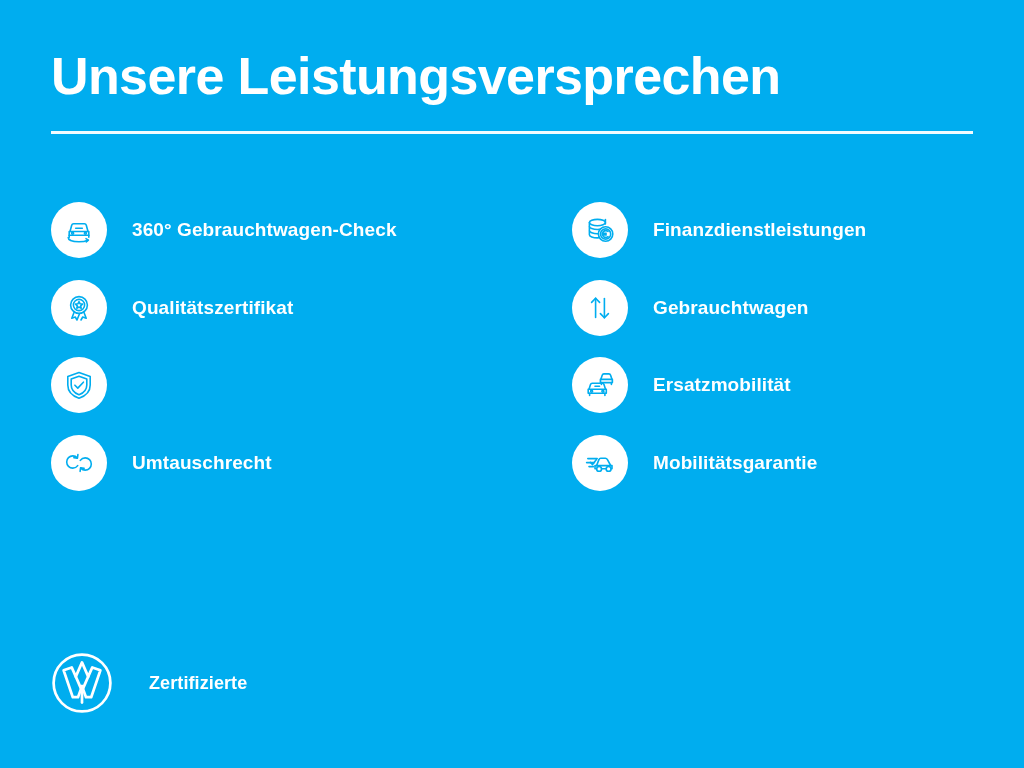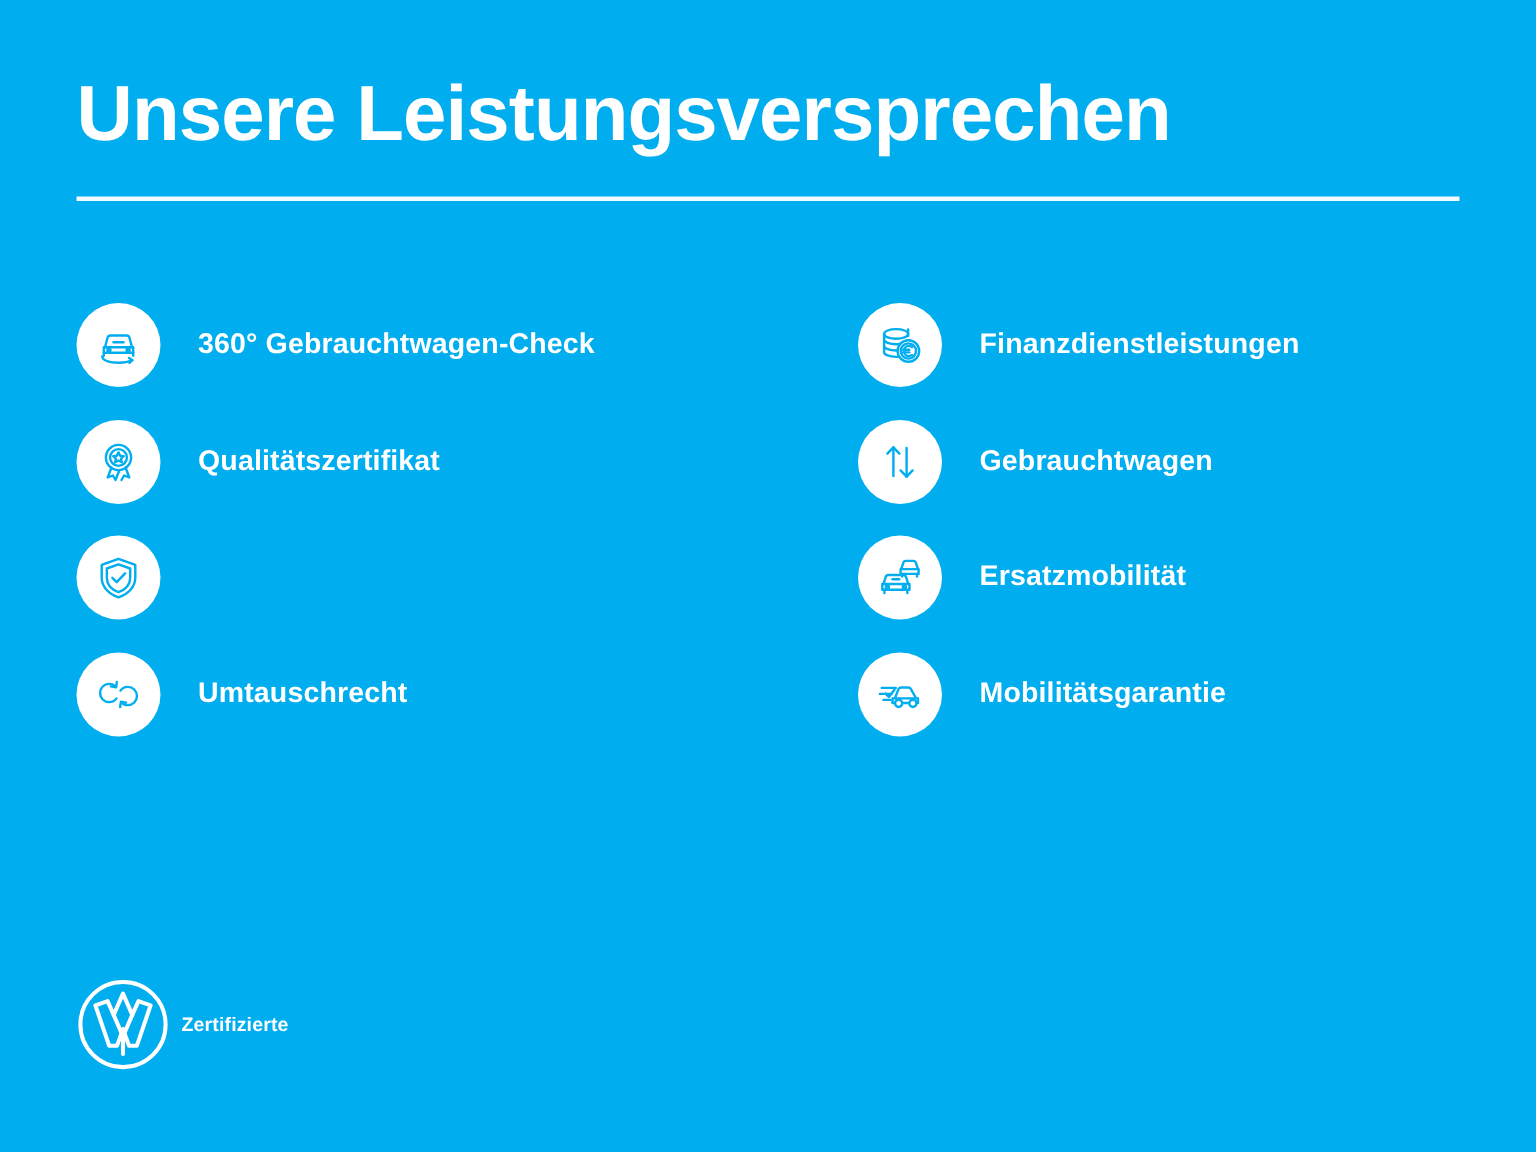--- a/index.html
+++ b/index.html
@@ -102,22 +102,22 @@
     top: 652px;
     display: flex;
     align-items: center;
   }
   .vw-logo {
     flex: 0 0 auto;
     width: 62px;
     height: 62px;
   }
   .brand-text {
-    margin-left: 8px;
-    font-size: 13px;
+    margin-left: 36px;
+    font-size: 18px;
     font-weight: bold;
     color: #FFFFFF;
     line-height: 24px;
     letter-spacing: 0.1px;
   }
   .brand-text span { display: block; }
 </style>
 </head>
 <body>
 

